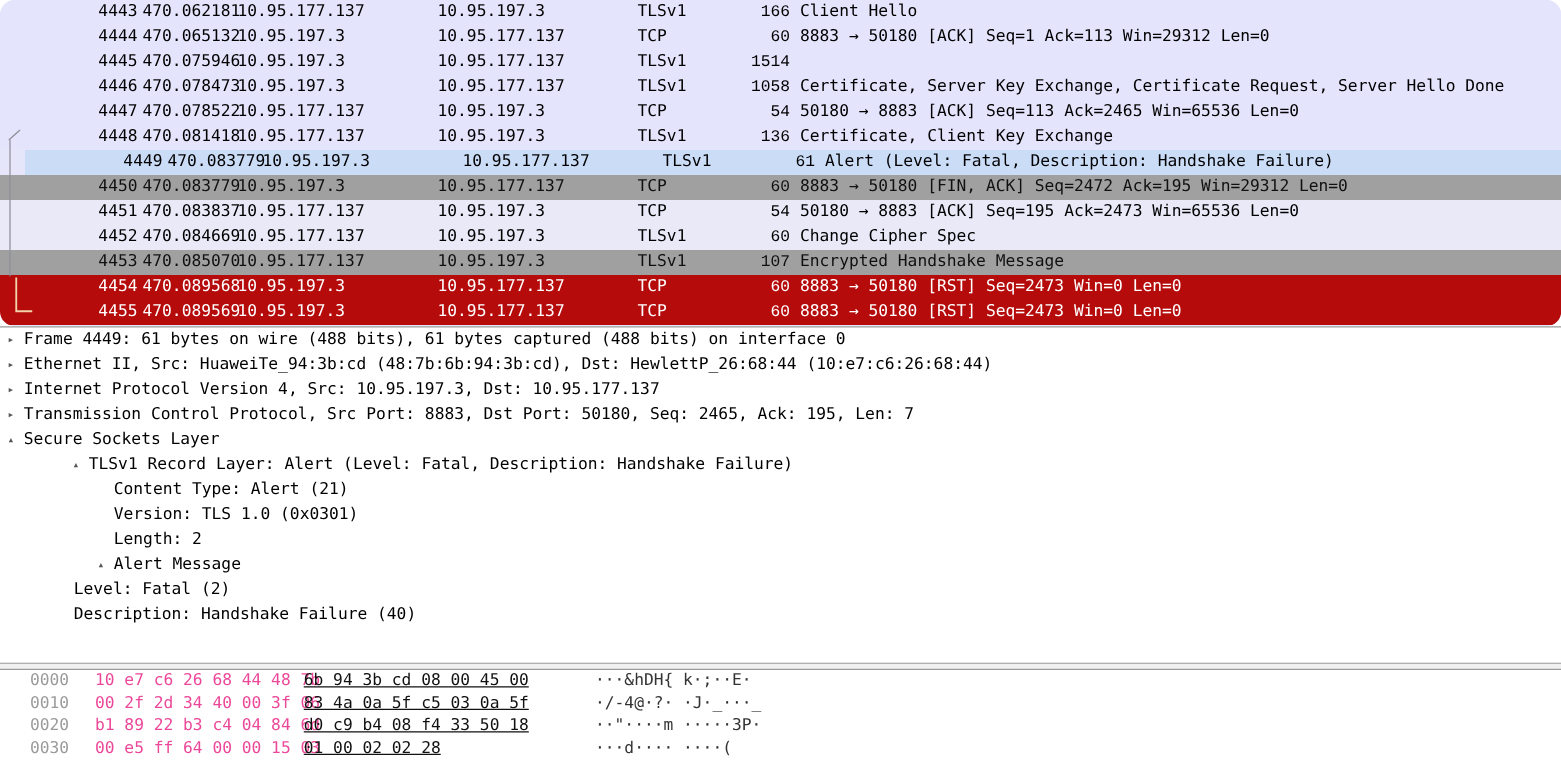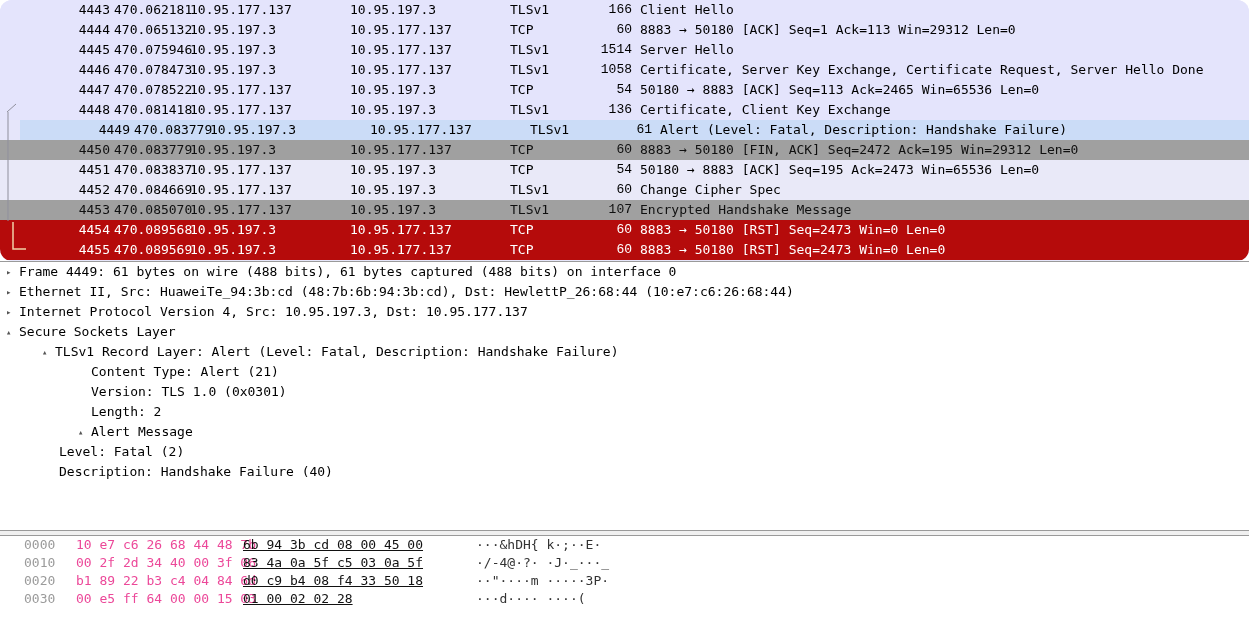--- a/index.html
+++ b/index.html
@@ -79,21 +79,21 @@
   .trow .tw {
     display: inline-block;
     width: 13px;
     text-align: left;
     font-size: 9px;
     color: #555555;
     vertical-align: top;
   }
   .tw.empty { color: transparent; }
   .ind0 { padding-left: 6px; }
-  .ind1 { padding-left: 42px; }
+  .ind1 { padding-left: 42px; margin-left: 16px; }
   .ind2 { padding-left: 78px; }
   .ind4 { padding-left: 46px; }
 
   
   #hex-splitter {
     width: 1249px;
     height: 4px;
     background: #f0f0f0;
     border-top: 1px solid #9a9a9a;
     border-bottom: 1px solid #9a9a9a;
@@ -145,21 +145,20 @@
         <div class="c c-len">60</div>
         <div class="c c-info">8883 → 50180 [ACK] Seq=1 Ack=113 Win=29312 Len=0</div>
       </div>
       <div class="prow ">
         <div class="c c-no">4445</div>
         <div class="c c-time">470.075946</div>
         <div class="c c-src">10.95.197.3</div>
         <div class="c c-dst">10.95.177.137</div>
         <div class="c c-prot">TLSv1</div>
         <div class="c c-len">1514</div>
-        <div class="c c-info">Server Hello</div>
       </div>
       <div class="prow ">
         <div class="c c-no">4446</div>
         <div class="c c-time">470.078473</div>
         <div class="c c-src">10.95.197.3</div>
         <div class="c c-dst">10.95.177.137</div>
         <div class="c c-prot">TLSv1</div>
         <div class="c c-len">1058</div>
         <div class="c c-info">Certificate, Server Key Exchange, Certificate Request, Server Hello Done</div>
       </div>
@@ -252,20 +251,21 @@
 
     <path d="M13 222 L13 249 L26 249" stroke="#f2d2a8" stroke-width="1.5" fill="none"></path>
   </svg>
 </div>
 
 <div id="detail-pane">
   <div id="detail-rows">
       <div class="trow ind0"><span class="tw">▸</span><span>Frame 4449: 61 bytes on wire (488 bits), 61 bytes captured (488 bits) on interface 0</span></div>
       <div class="trow ind0"><span class="tw">▸</span><span>Ethernet II, Src: HuaweiTe_94:3b:cd (48:7b:6b:94:3b:cd), Dst: HewlettP_26:68:44 (10:e7:c6:26:68:44)</span></div>
       <div class="trow ind0"><span class="tw">▸</span><span>Internet Protocol Version 4, Src: 10.95.197.3, Dst: 10.95.177.137</span></div>
+      <div class="trow ind0"><span class="tw">▸</span><span>Transmission Control Protocol, Src Port: 8883, Dst Port: 50180, Seq: 2465, Ack: 195, Len: 7</span></div>
       <div class="trow ind0"><span class="tw">▴</span><span>Secure Sockets Layer</span></div>
       <div class="trow ind1"><span class="tw">▴</span><span>TLSv1 Record Layer: Alert (Level: Fatal, Description: Handshake Failure)</span></div>
       <div class="trow ind2"><span class="tw empty">&nbsp;</span><span>Content Type: Alert (21)</span></div>
       <div class="trow ind2"><span class="tw empty">&nbsp;</span><span>Version: TLS 1.0 (0x0301)</span></div>
       <div class="trow ind2"><span class="tw empty">&nbsp;</span><span>Length: 2</span></div>
       <div class="trow ind2"><span class="tw">▴</span><span>Alert Message</span></div>
       <div class="trow ind4"><span class="tw empty">&nbsp;</span><span>Level: Fatal (2)</span></div>
       <div class="trow ind4"><span class="tw empty">&nbsp;</span><span>Description: Handshake Failure (40)</span></div>
     </div>
 </div>

